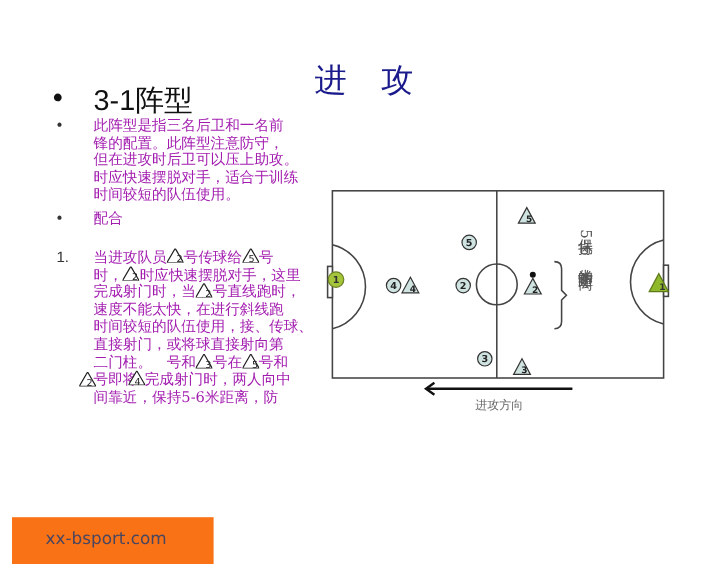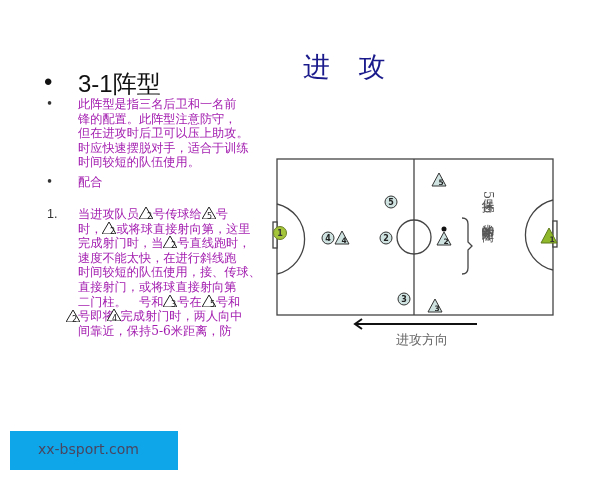--- a/index.html
+++ b/index.html
@@ -6,21 +6,20 @@
   body {
     width: 600px; height: 480px; position: relative; overflow: hidden;
     background: #ffffff;
     font-family: "DejaVu Serif", "Liberation Serif", serif;
     color: #222;
   }
   .slide-title {
     position: absolute; left: 262px; top: 49px;
     font-size: 27px; color: #1a1a8c; letter-spacing: 10px;
     font-family: "DejaVu Serif", serif;
-    margin-left: 41px;
   }
   .main-bullet {
     position: absolute; left: 44px; top: 68px;
     font-family: "Liberation Sans", sans-serif; font-size: 24px; color: #111;
   }
   .main-bullet .dot { position: absolute; left: 0; top: 0; }
   .main-bullet .txt { position: absolute; left: 34px; top: 0; white-space: nowrap; }
   .para {
     position: absolute; left: 78px; width: 200px;
     font-size: 12.2px; line-height: 14.6px; color: #a21caf;
@@ -36,25 +35,25 @@
     display: inline-block; position: relative; width: 14px; height: 12px;
     vertical-align: -1px;
   }
   .tri-inline svg { position: absolute; left: 0; top: 0; }
   .field { position: absolute; left: 0; top: 0; }
   .field-text {
     position: absolute; font-size: 12.5px; color: #555;
     writing-mode: vertical-rl; letter-spacing: 1px;
   }
   .dir-label {
-    position: absolute; left: 396px; top: 331px; font-size: 13px; color: #666;
+    position: absolute; left: 396px; top: 331px; font-size: 10px; color: #666;
   }
   .watermark {
     position: absolute; left: 10px; top: 431px; width: 168px; height: 39px;
-    background: #0ea5e9;
+    background: #f97316;
   }
   .watermark span {
     position: absolute; left: 28px; top: 10px;
     font-family: "DejaVu Sans", sans-serif; font-size: 14px; color: #4a4660;
   }
 </style>
 </head>
 <body>
 
 <div class="slide-title">进 攻</div>
@@ -86,21 +85,21 @@
           <text x="8" y="11.5" font-size="8" font-family="DejaVu Sans, sans-serif" fill="#222">2</text>
         </svg></span><span>号传球给</span><span class="tri-inline"><svg width="14" height="12">
           <polygon points="7,0 14,12 0,12" fill="#fff" stroke="#222" stroke-width="1"></polygon>
           <text x="5" y="11.5" font-size="8" font-family="DejaVu Sans, sans-serif" fill="#222">5</text>
         </svg></span><span>号</span>
   </div>
   <div>
     <span>时，</span><span class="tri-inline"><svg width="14" height="12">
           <polygon points="7,0 14,12 0,12" fill="#fff" stroke="#222" stroke-width="1"></polygon>
           <text x="8" y="11.5" font-size="8" font-family="DejaVu Sans, sans-serif" fill="#222">2</text>
-        </svg></span><span>或将球直接射向第，这里</span>
+        </svg></span><span>时应快速摆脱对手，这里</span>
   </div>
   <div>
     <span>完成射门时，当</span><span class="tri-inline"><svg width="14" height="12">
           <polygon points="7,0 14,12 0,12" fill="#fff" stroke="#222" stroke-width="1"></polygon>
           <text x="8" y="11.5" font-size="8" font-family="DejaVu Sans, sans-serif" fill="#222">2</text>
         </svg></span><span>号直线跑时，</span>
   </div>
   <div>速度不能太快，在进行斜线跑</div>
   <div>时间较短的队伍使用，接、传球、</div>
   <div>直接射门，或将球直接射向第</div>

